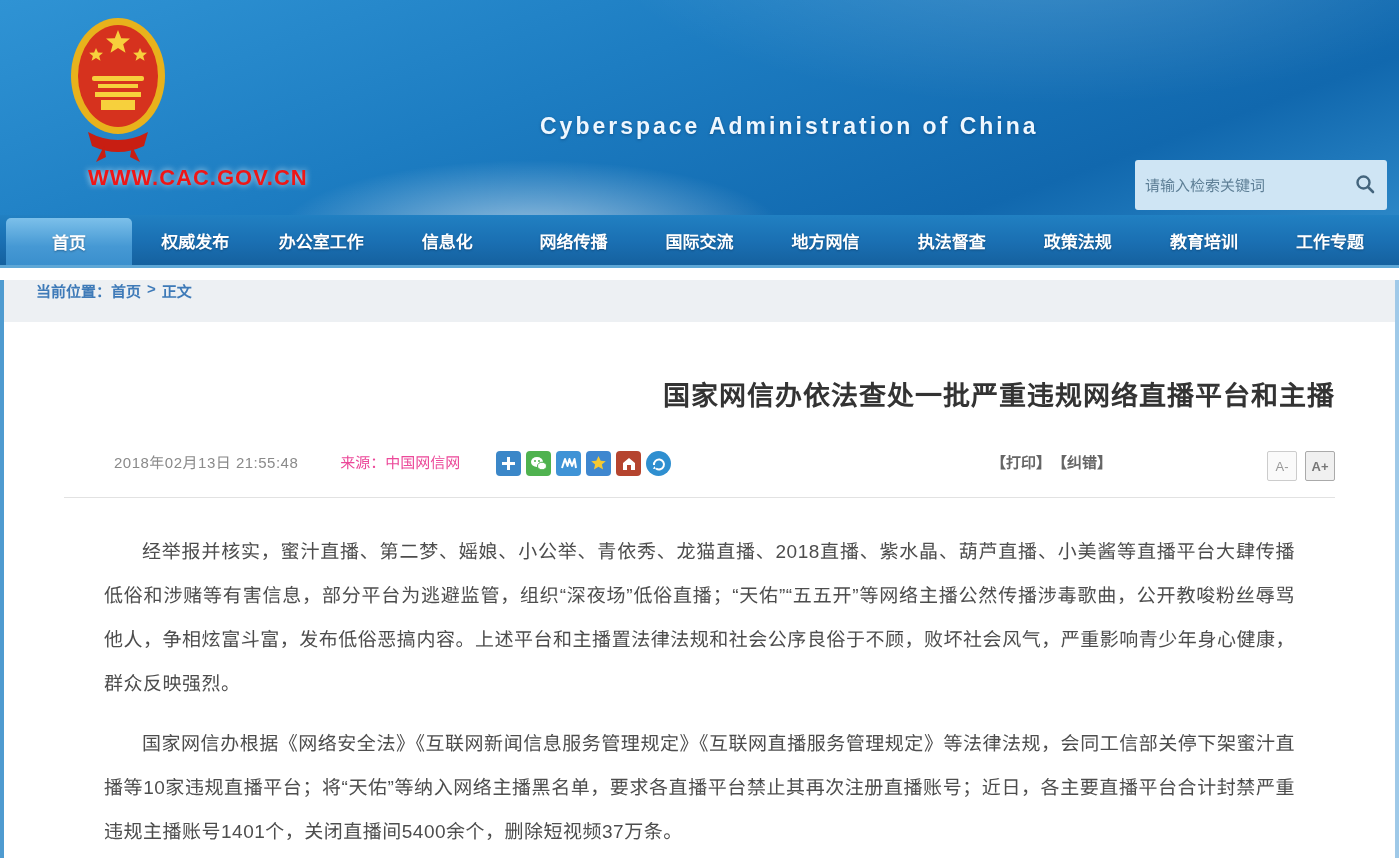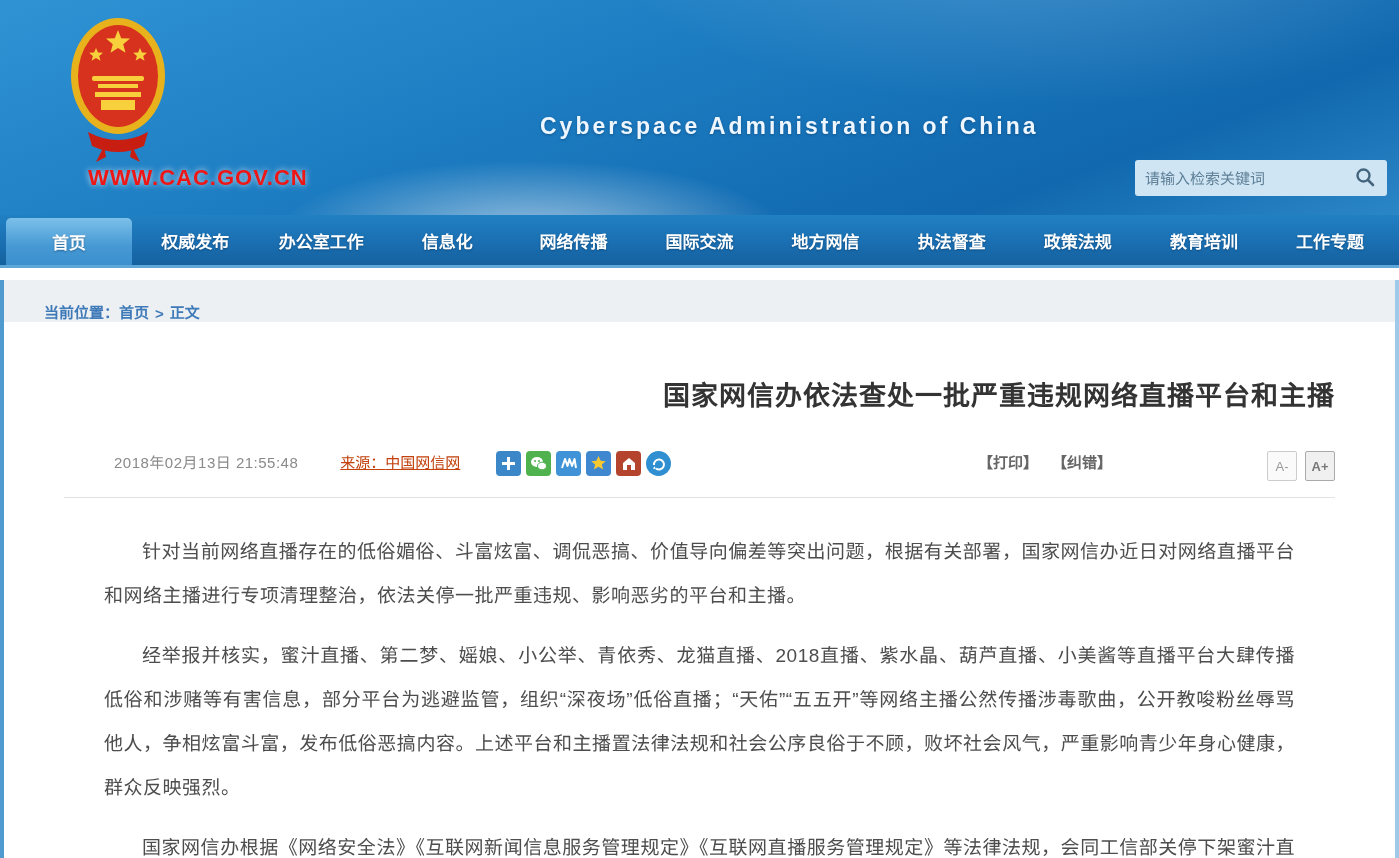--- a/index.html
+++ b/index.html
@@ -24,21 +24,21 @@
     position:absolute; left:540px; top:113px; width:560px; 
     color:#eef7ff; font-size:23px; font-weight:bold; letter-spacing:3px;
     text-shadow:0 1px 3px rgba(0,40,80,.4);
   }
   .site-url {
     position:absolute; left:88px; top:165px;
     color:#ef1616; font-size:22px; font-weight:bold; letter-spacing:1px;
     text-shadow:0 0 6px rgba(255,255,255,.8);
   }
   .search-box {
-    position:absolute; right:12px; top:160px; width:252px; height:36px;
+    position:absolute; right:12px; top:160px; width:252px; height:50px;
     background:#cfe5f4; border-radius:3px; display:flex; align-items:center; padding:0 10px;
   }
   .search-input {
     flex:1; border:none; outline:none; background:transparent;
     font-size:15px; color:#33586f; font-family:inherit;
   }
   .search-input::placeholder { color:#5e7f96; }
   .search-btn { border:none; background:transparent; cursor:pointer; width:24px; height:24px; padding:0; }
 
   
@@ -56,41 +56,41 @@
   .nav-item.active {
     background:linear-gradient(180deg,#7cc0ea 0%,#4699d4 60%,#3a8fcd 100%);
     border-radius:5px 5px 0 0; margin-top:3px;
   }
 
   
   .lower { border-left:4px solid #4f9bd0; border-right:4px solid #9fc9e8; min-height:588px; background:#fff; }
 
   .breadcrumb-bar {
     margin-top:12px; height:42px; background:#edf0f3;
-    display:flex; align-items:flex-end; padding-left:40px;
+    display:flex; align-items:flex-start; padding-left:32px;
     font-size:15px; color:#3e7ab8; font-weight:bold;
   }
   .breadcrumb-bar a { color:#3e7ab8; text-decoration:none; cursor:pointer; }
   .breadcrumb-sep { margin:0 6px; }
 
   
   .article-wrap { padding:0 60px; }
   .article-title {
     margin-top:52px; text-align:right;
     font-size:27px; font-weight:bold; color:#333; letter-spacing:1px;
   }
   .meta-row { margin-top:38px; display:flex; align-items:flex-start; font-size:15px; color:#8a8a8a; }
   .meta-date { margin-left:50px; letter-spacing:.5px; }
-  .meta-source { margin-left:42px; color:#c2410c;text-decoration:underline; }
+  .meta-source { margin-left:42px; color:#ec4899; }
   .share-bar { display:flex; gap:5px; margin-left:36px; }
   .share-icon {
     width:25px; height:25px; border-radius:4px; display:flex; align-items:center; justify-content:center;
     cursor:pointer;
   }
-  .print-group { margin-left:auto; display:flex; gap:14px; color:#666; font-weight:bold; }
+  .print-group { margin-left:auto; display:flex; gap:1px; color:#666; font-weight:bold; }
   .print-group span { cursor:pointer; }
   .font-group { margin-left:155px; display:flex; gap:8px; }
   .font-btn {
     width:30px; height:30px; border:1px solid #ccc; background:#fafafa; border-radius:2px;
     color:#999; font-size:13px; cursor:pointer; font-family:inherit; position:relative;
   }
   .font-btn.plus { border-color:#aaa; background:#f0f0f0; color:#777; font-weight:bold; }
   .meta-divider { border:none; border-top:1px solid #e2e2e2; margin:16px 0 24px 0; }
 
   .article-body { padding:8px 40px 0 40px; }
@@ -210,20 +210,19 @@
 
         <span class="font-group">
           <button class="font-btn">A-</button>
           <button class="font-btn plus">A+</button>
         </span>
       </div>
 
       <hr class="meta-divider">
 
       <article class="article-body">
-        <p>针对当前网络直播存在的低俗媚俗、斗富炫富、调侃恶搞、价值导向偏差等突出问题，根据有关部署，国家网信办近日对网络直播平台和网络主播进行专项清理整治，依法关停一批严重违规、影响恶劣的平台和主播。</p>
         <p>经举报并核实，蜜汁直播、第二梦、媱娘、小公举、青依秀、龙猫直播、2018直播、紫水晶、葫芦直播、小美酱等直播平台大肆传播低俗和涉赌等有害信息，部分平台为逃避监管，组织“深夜场”低俗直播；“天佑”“五五开”等网络主播公然传播涉毒歌曲，公开教唆粉丝辱骂他人，争相炫富斗富，发布低俗恶搞内容。上述平台和主播置法律法规和社会公序良俗于不顾，败坏社会风气，严重影响青少年身心健康，群众反映强烈。</p>
         <p>国家网信办根据《网络安全法》《互联网新闻信息服务管理规定》《互联网直播服务管理规定》等法律法规，会同工信部关停下架蜜汁直播等10家违规直播平台；将“天佑”等纳入网络主播黑名单，要求各直播平台禁止其再次注册直播账号；近日，各主要直播平台合计封禁严重违规主播账号1401个，关闭直播间5400余个，删除短视频37万条。</p>
       </article>
     </div>
 
   </div>
 </div>
 
 </body></html>

